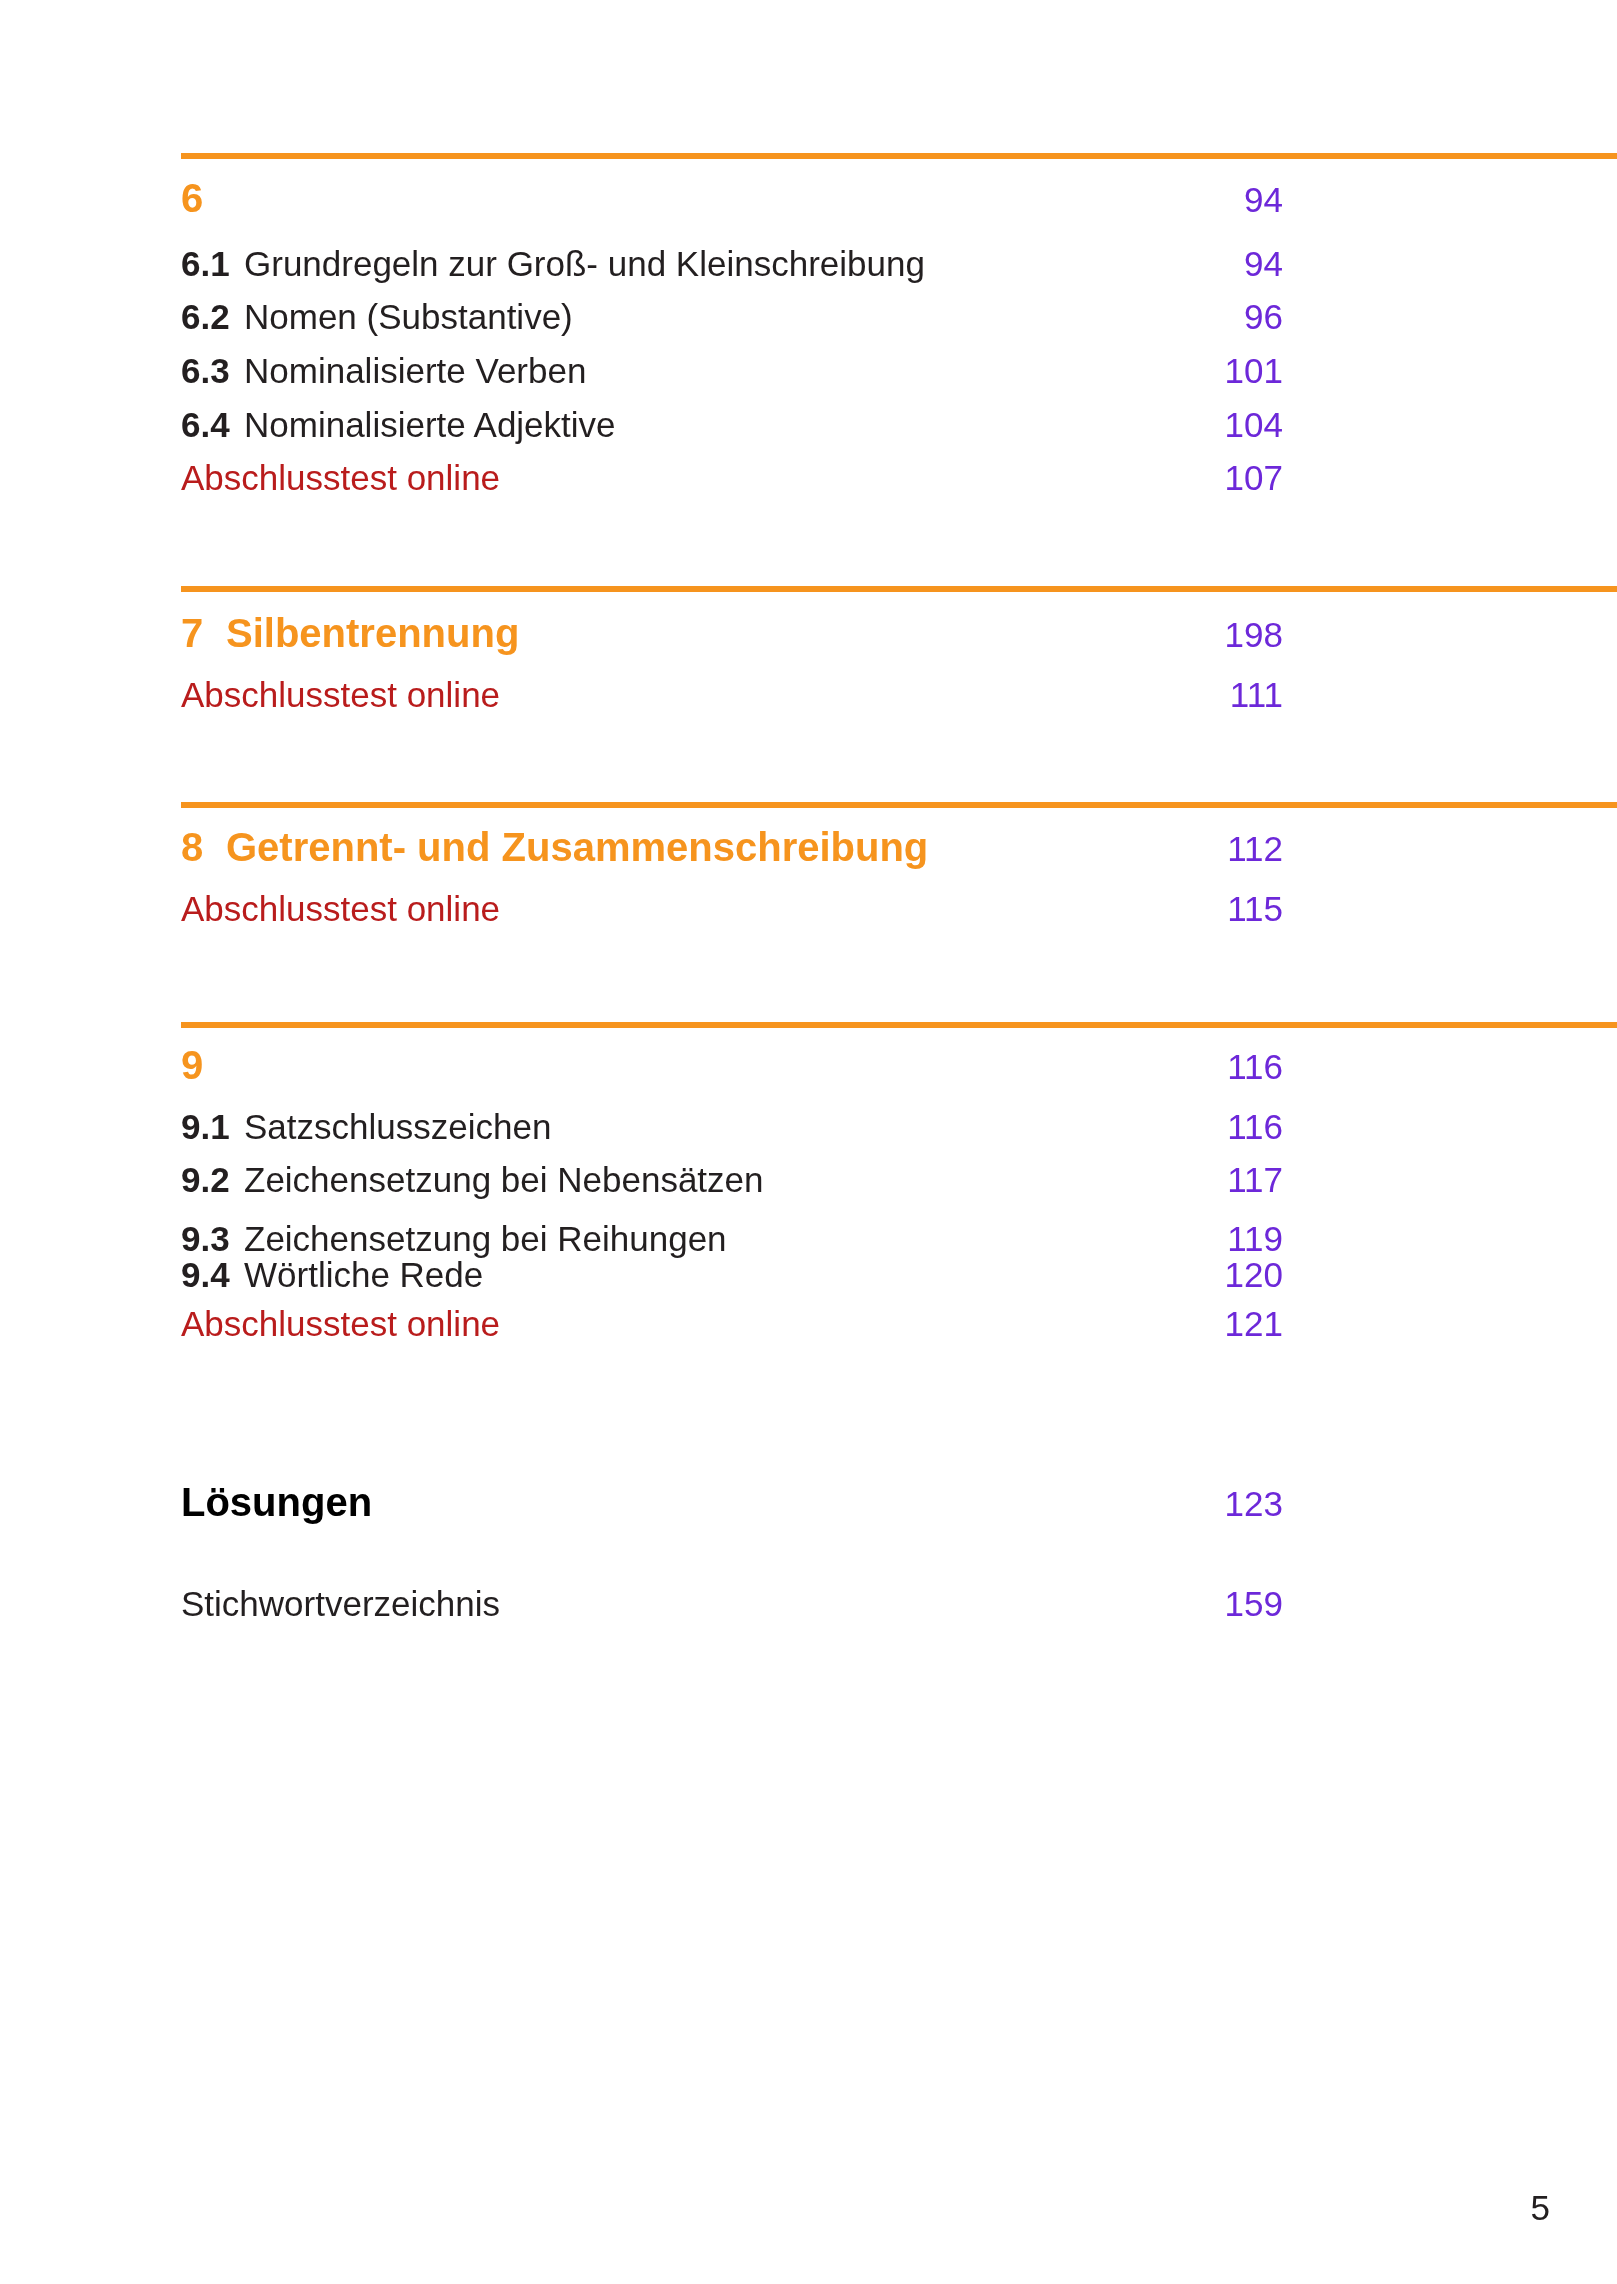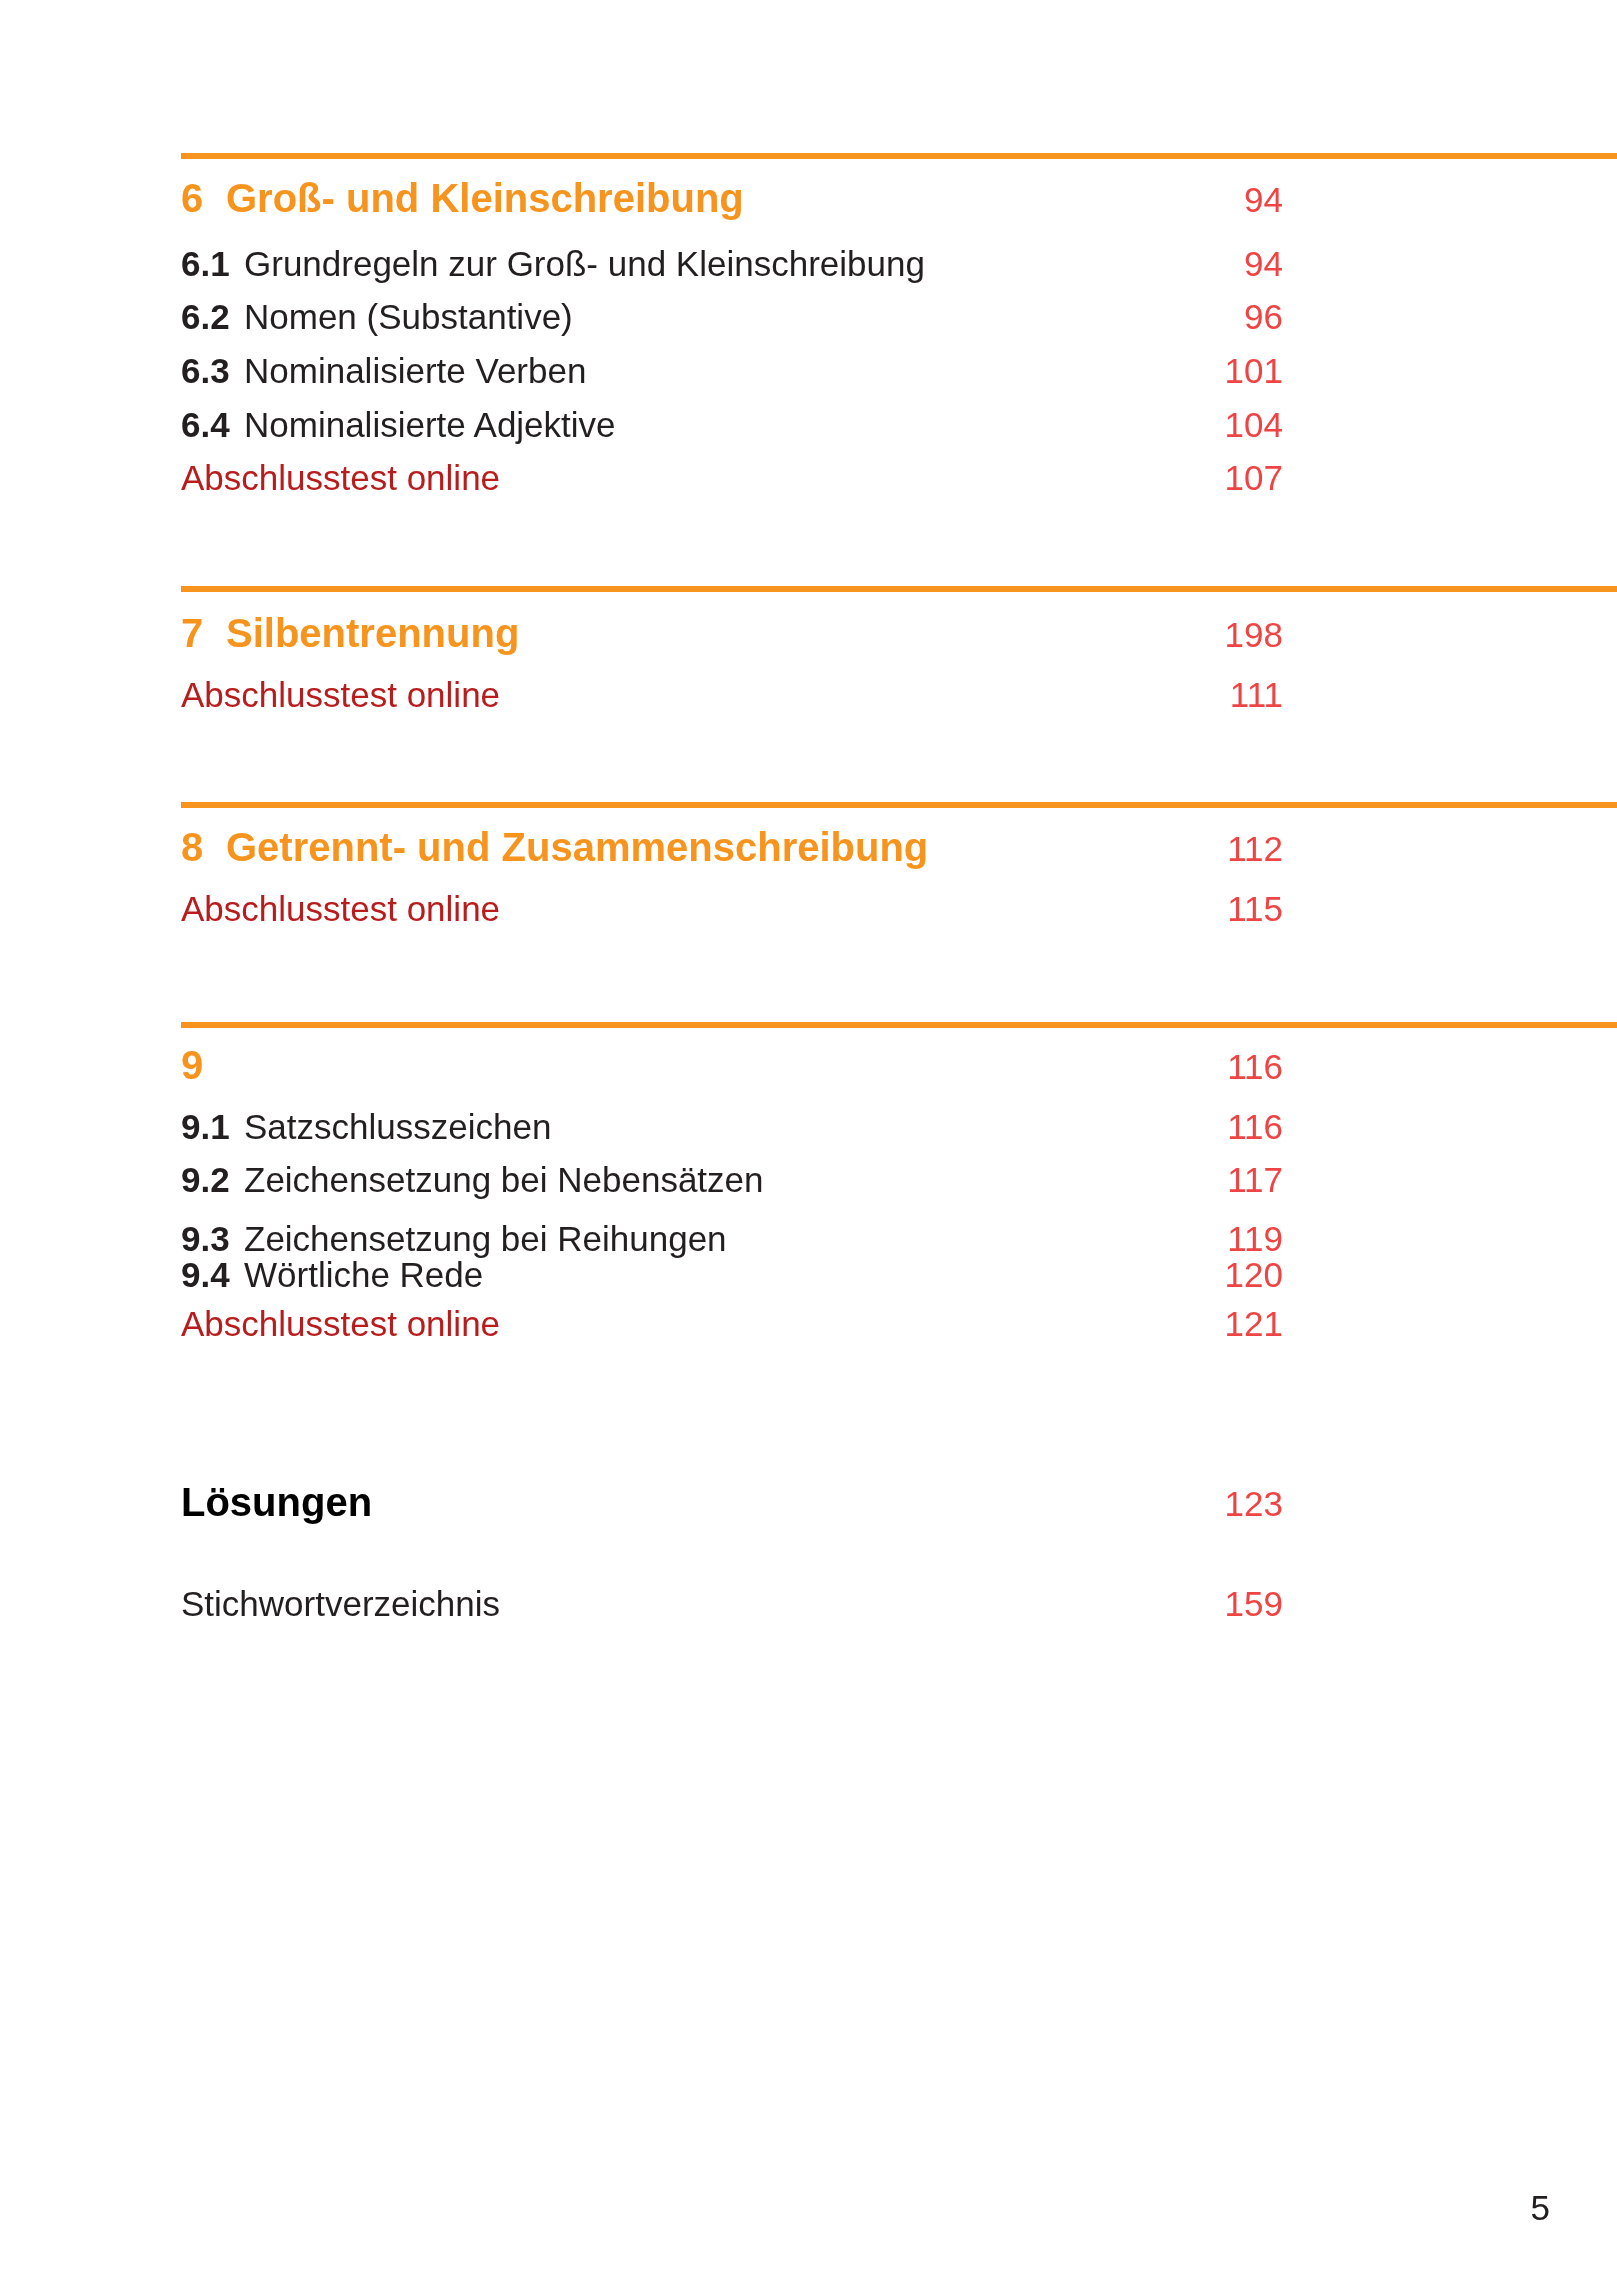--- a/index.html
+++ b/index.html
@@ -49,21 +49,21 @@
     font-size: 40px;
   }
   .row .title {
     flex: 0 1 auto;
   }
   .row .pg {
     margin-left: auto;
     text-align: center;
     font-weight: 400;
     font-size: 35px;
-    color: #ef4444;
+    color: #6d28d9;
   }
   .row.extra .title {
     color: #b91c1c;
     font-weight: 400;
   }
   .row.backmatter-heading .title {
     color: #000000;
     font-weight: 700;
     font-size: 40px;
   }
@@ -77,21 +77,20 @@
   }
 </style>
 </head>
 <body>
 
 <div class="page">
 
   <div class="rule" style="top:153px"></div>
   <div class="row heading" style="top:172px">
     <span class="num">6</span>
-    <span class="title">Groß- und Kleinschreibung</span>
     <span class="pg">94</span>
   </div>
   <div class="row" style="top:237px">
     <span class="num">6.1</span>
     <span class="title">Grundregeln zur Groß- und Kleinschreibung</span>
     <span class="pg">94</span>
   </div>
   <div class="row" style="top:290px">
     <span class="num">6.2</span>
     <span class="title">Nomen (Substantive)</span>

